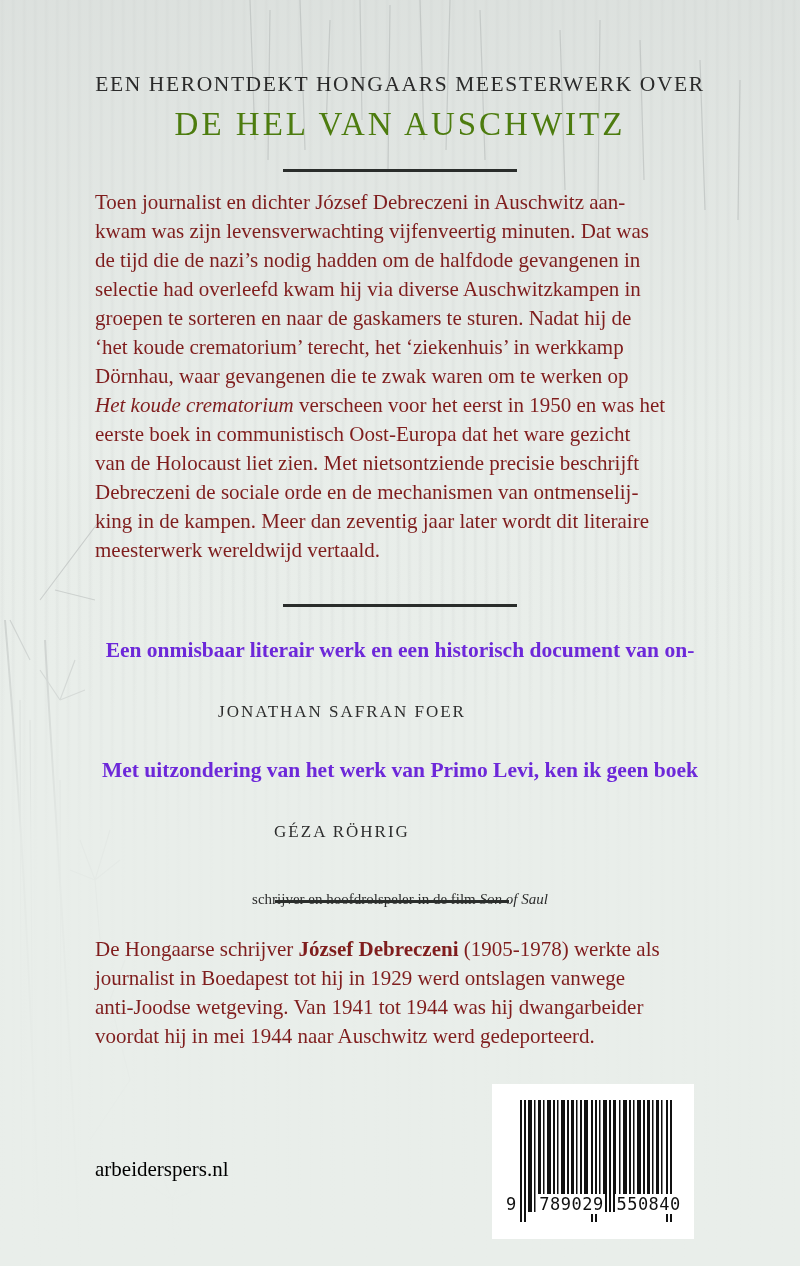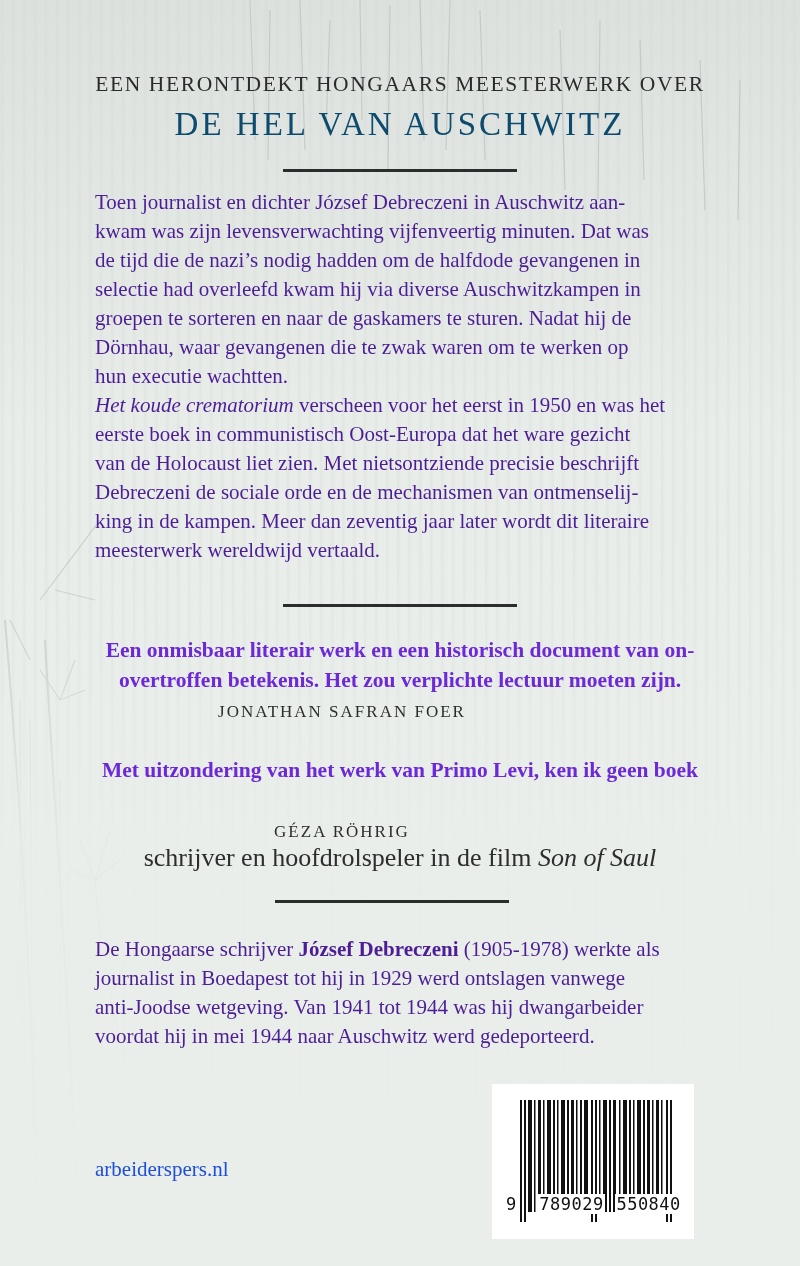--- a/index.html
+++ b/index.html
@@ -23,45 +23,45 @@
   }
   .bg svg { position: absolute; left: 0; top: 0; }
 
   .abs { position: absolute; }
   .kicker {
     left: 0; width: 800px; top: 72px; text-align: center;
     font-size: 21.5px; letter-spacing: 1.6px; color: #2b2b2b;
   }
   .title {
     left: 0; width: 800px; top: 106px; text-align: center;
-    font-size: 33px; letter-spacing: 3px; color: #0c4a6e;
+    font-size: 33px; letter-spacing: 3px; color: #4d7c0f;
   }
   .rule { position: absolute; height: 3px; background: #2a2d2b; }
 
   .body {
-    left: 95px; width: 640px; font-size: 21px; line-height: 29px; color: #4c1d95;
+    left: 95px; width: 640px; font-size: 21px; line-height: 29px; color: #7f1d1d;
     white-space: nowrap;
   }
   .body .ln { display: block; }
   .body i { font-style: italic; }
 
   .quote {
     left: 0; width: 800px; text-align: center; font-size: 21.5px; line-height: 30px;
     font-weight: bold; color: #6d28d9;
   }
   .quote .ln { display: block; }
   .author {
     left: 0; width: 684px; text-align: center; font-size: 17px; letter-spacing: 2px; color: #2d2d2d;
   }
   .author-role {
-    left: 0; width: 800px; text-align: center; font-size: 26px; color: #2d2d2d;
+    left: 0; width: 800px; text-align: center; font-size: 15px; color: #2d2d2d; margin-top: 48px;
   }
   .author-role i { font-style: italic; }
 
-  .url { left: 95px; top: 1157px; font-size: 21px; color: #1d4ed8; }
+  .url { left: 95px; top: 1157px; font-size: 21px; color: #000000; }
 
   .barcode-box {
     left: 492px; top: 1084px; width: 202px; height: 155px; background: #ffffff;
   }
   .barcode-bars {
     position: absolute; left: 28px; top: 16px; width: 152px; height: 122px;
   }
   .barcode-digits {
     position: absolute; left: 14px; top: 110px; width: 180px;
     font-family: "DejaVu Sans Mono", "Liberation Mono", monospace; font-size: 17px;
@@ -98,35 +98,34 @@
 <div class="abs kicker">EEN HERONTDEKT HONGAARS MEESTERWERK OVER</div>
 <div class="abs title">DE HEL VAN AUSCHWITZ</div>
 <div class="rule" style="left:283px; top:169px; width:234px;"></div>
 
 <div class="abs body" style="top:188px;">
   <span class="ln">Toen journalist en dichter József Debreczeni in Auschwitz aan-</span>
   <span class="ln">kwam was zijn levensverwachting vijfenveertig minuten. Dat was</span>
   <span class="ln">de tijd die de nazi’s nodig hadden om de halfdode gevangenen in</span>
   <span class="ln">selectie had overleefd kwam hij via diverse Auschwitzkampen in</span>
   <span class="ln">groepen te sorteren en naar de gaskamers te sturen. Nadat hij de</span>
+  <span class="ln">‘het koude crematorium’ terecht, het ‘ziekenhuis’ in werkkamp</span>
   <span class="ln">Dörnhau, waar gevangenen die te zwak waren om te werken op</span>
-  <span class="ln">hun executie wachtten.</span>
   <span class="ln"><i>Het koude crematorium</i><span> verscheen voor het eerst in 1950 en was het</span></span>
   <span class="ln">eerste boek in communistisch Oost-Europa dat het ware gezicht</span>
   <span class="ln">van de Holocaust liet zien. Met nietsontziende precisie beschrijft</span>
   <span class="ln">Debreczeni de sociale orde en de mechanismen van ontmenselij-</span>
   <span class="ln">king in de kampen. Meer dan zeventig jaar later wordt dit literaire</span>
   <span class="ln">meesterwerk wereldwijd vertaald.</span>
 </div>
 
 <div class="rule" style="left:283px; top:604px; width:234px;"></div>
 
 <div class="abs quote" style="top:635px;">
   <span class="ln">Een onmisbaar literair werk en een historisch document van on-</span>
-  <span class="ln">overtroffen betekenis. Het zou verplichte lectuur moeten zijn.</span>
 </div>
 <div class="abs author" style="top:702px;">JONATHAN SAFRAN FOER</div>
 
 <div class="abs quote" style="top:755px;">
   <span class="ln">Met uitzondering van het werk van Primo Levi, ken ik geen boek</span>
 </div>
 <div class="abs author" style="top:822px;">GÉZA RÖHRIG</div>
 <div class="abs author-role" style="top:843px;"><span>schrijver en hoofdrolspeler in de film </span><i>Son of Saul</i></div>
 
 <div class="rule" style="left:275px; top:900px; width:234px;"></div>

